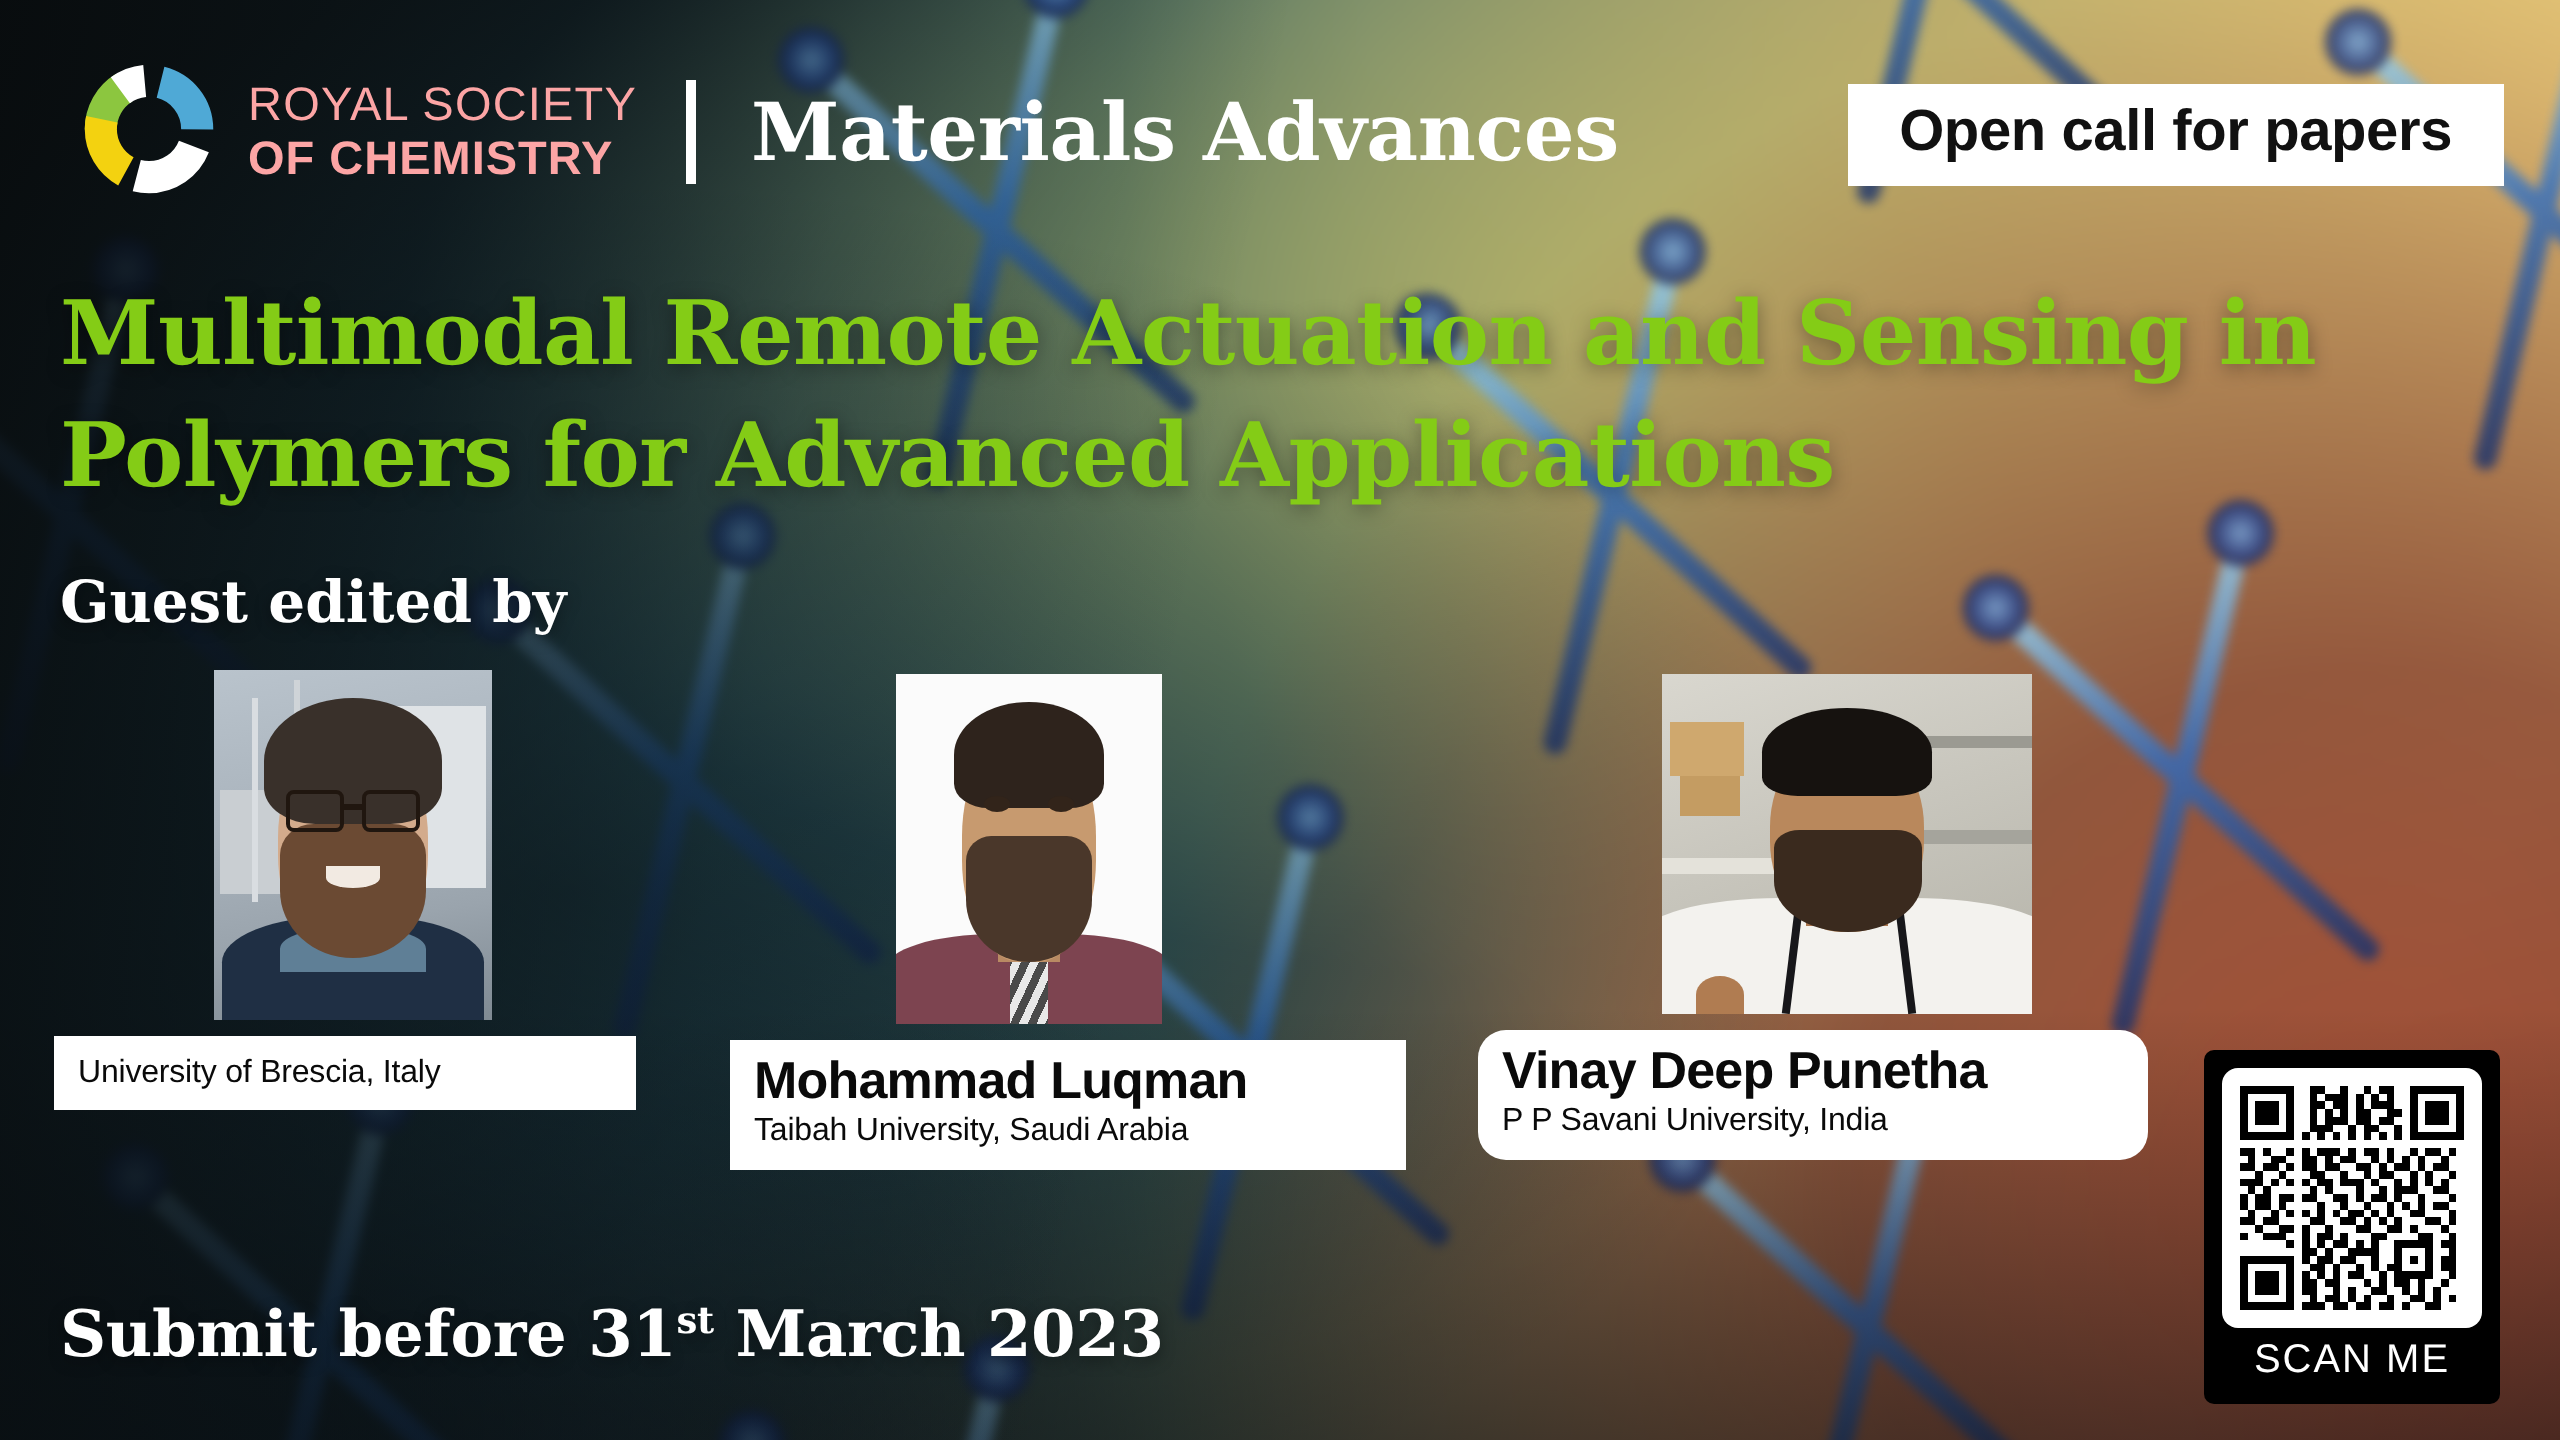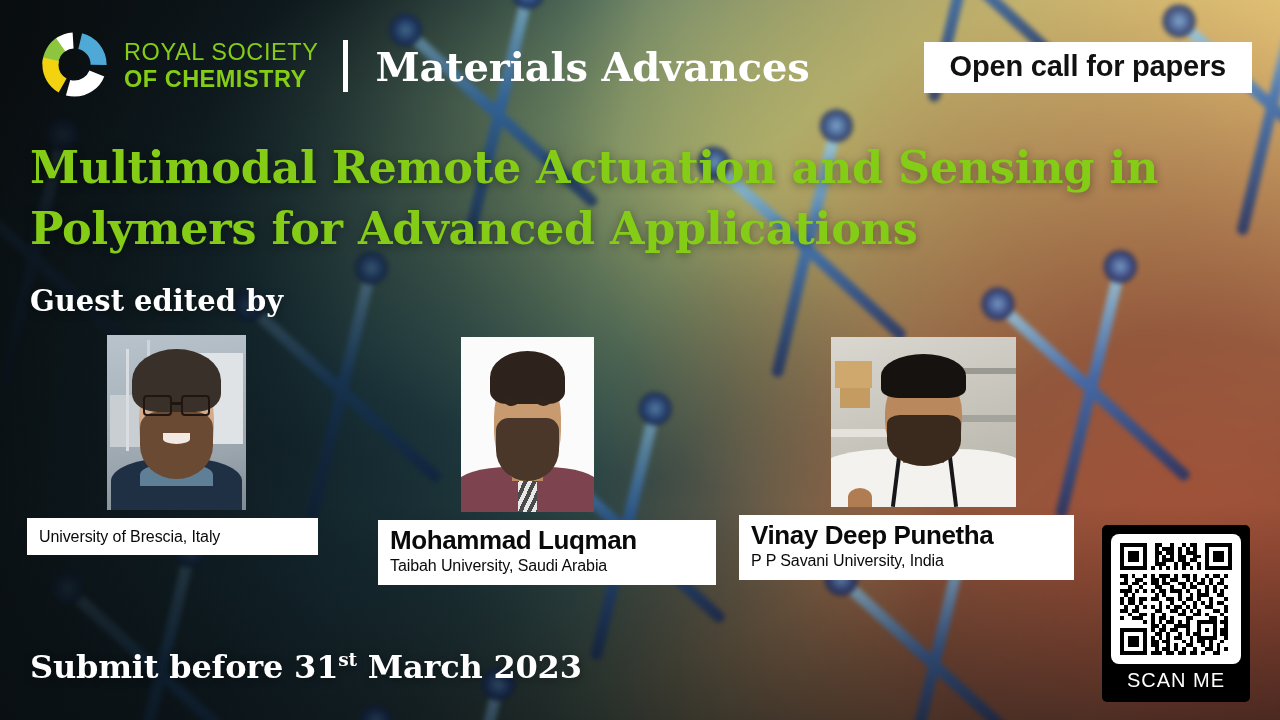--- a/index.html
+++ b/index.html
@@ -38,21 +38,21 @@
     position:absolute; inset:0;
     background:
       linear-gradient(100deg, rgba(8,12,14,0.93) 0%, rgba(10,18,22,0.72) 16%, rgba(12,26,32,0.30) 31%, rgba(0,0,0,0) 46%),
       linear-gradient(0deg, rgba(6,10,14,0.52) 0%, rgba(0,0,0,0) 30%),
       radial-gradient(ellipse 80% 80% at 22% 62%, rgba(6,14,18,0.55) 0%, rgba(0,0,0,0) 62%);
   }
 
   
   .header { position:absolute; left:38px; top:28px; display:flex; align-items:center; gap:13px; z-index:6; }
   .rsc-logo { width:73px; height:76px; flex:none; }
-  .rsc-words { display:flex; flex-direction:column; line-height:1.0; color:#84cc16; }
+  .rsc-words { display:flex; flex-direction:column; line-height:1.0; color:#fca5a5; }
   .rsc-l1 { font-size:23.5px; letter-spacing:0.6px; font-weight:400; }
   .rsc-l2 { font-size:23.5px; letter-spacing:0.5px; font-weight:700; margin-top:3px; }
   .rsc-divider { width:5px; height:52px; background:#fff; margin:0 15px 0 11px; flex:none; }
   .journal-name {
     font-family:"DejaVu Serif", serif;
     font-weight:700; font-size:40px; color:#fff;
     letter-spacing:-0.2px; white-space:nowrap;
   }
 
   
@@ -89,27 +89,27 @@
     padding:7px 12px 9px 12px;
   }
   .ed-name { font-size:26px; font-weight:700; line-height:1.05; letter-spacing:-0.4px; white-space:nowrap; }
   .ed-affil { font-size:16px; font-weight:400; line-height:1.15; margin-top:3px; letter-spacing:-0.1px; white-space:nowrap; }
 
   
   .ed1 { left:27px; top:335px; }
   .ed1 .photo { width:139px; height:175px; margin-left:80px; }
   .ed1 .namecard { width:291px; margin-top:8px; }
   
-  .ed2 { left:378px; top:337px; }
+  .ed2 { left:365px; top:337px; }
   .ed2 .photo { width:133px; height:175px; margin-left:83px; }
   .ed2 .namecard { width:338px; margin-top:8px; }
   
   .ed3 { left:739px; top:337px; }
   .ed3 .photo { width:185px; height:170px; margin-left:92px; }
-  .ed3 .namecard { width:335px; margin-top:8px; }
+  .ed3 .namecard { width:335px; margin-top:8px;border-radius:14px; }
 
   
   .p1-bg { background:linear-gradient(170deg,#b9c3cc 0%, #aab4bd 40%, #9aa4ad 70%, #7f8a93 100%); }
   .p1-bldg { position:absolute; right:2%; top:10%; width:46%; height:52%; background:#dfe3e6; }
   .p1-bldg2 { position:absolute; left:2%; top:34%; width:26%; height:30%; background:#c9ced2; }
   .p1-mast { position:absolute; left:14%; top:8%; width:2.5px; height:58%; background:#d9dde1; }
   .p1-mast2 { position:absolute; left:29%; top:3%; width:2.5px; height:40%; background:#cfd4d8; }
   .p1-body { position:absolute; left:3%; bottom:0; width:94%; height:30%;
              background:#1f2f44; border-radius:44% 44% 0 0; }
   .p1-collar { position:absolute; left:24%; bottom:14%; width:52%; height:13%;

